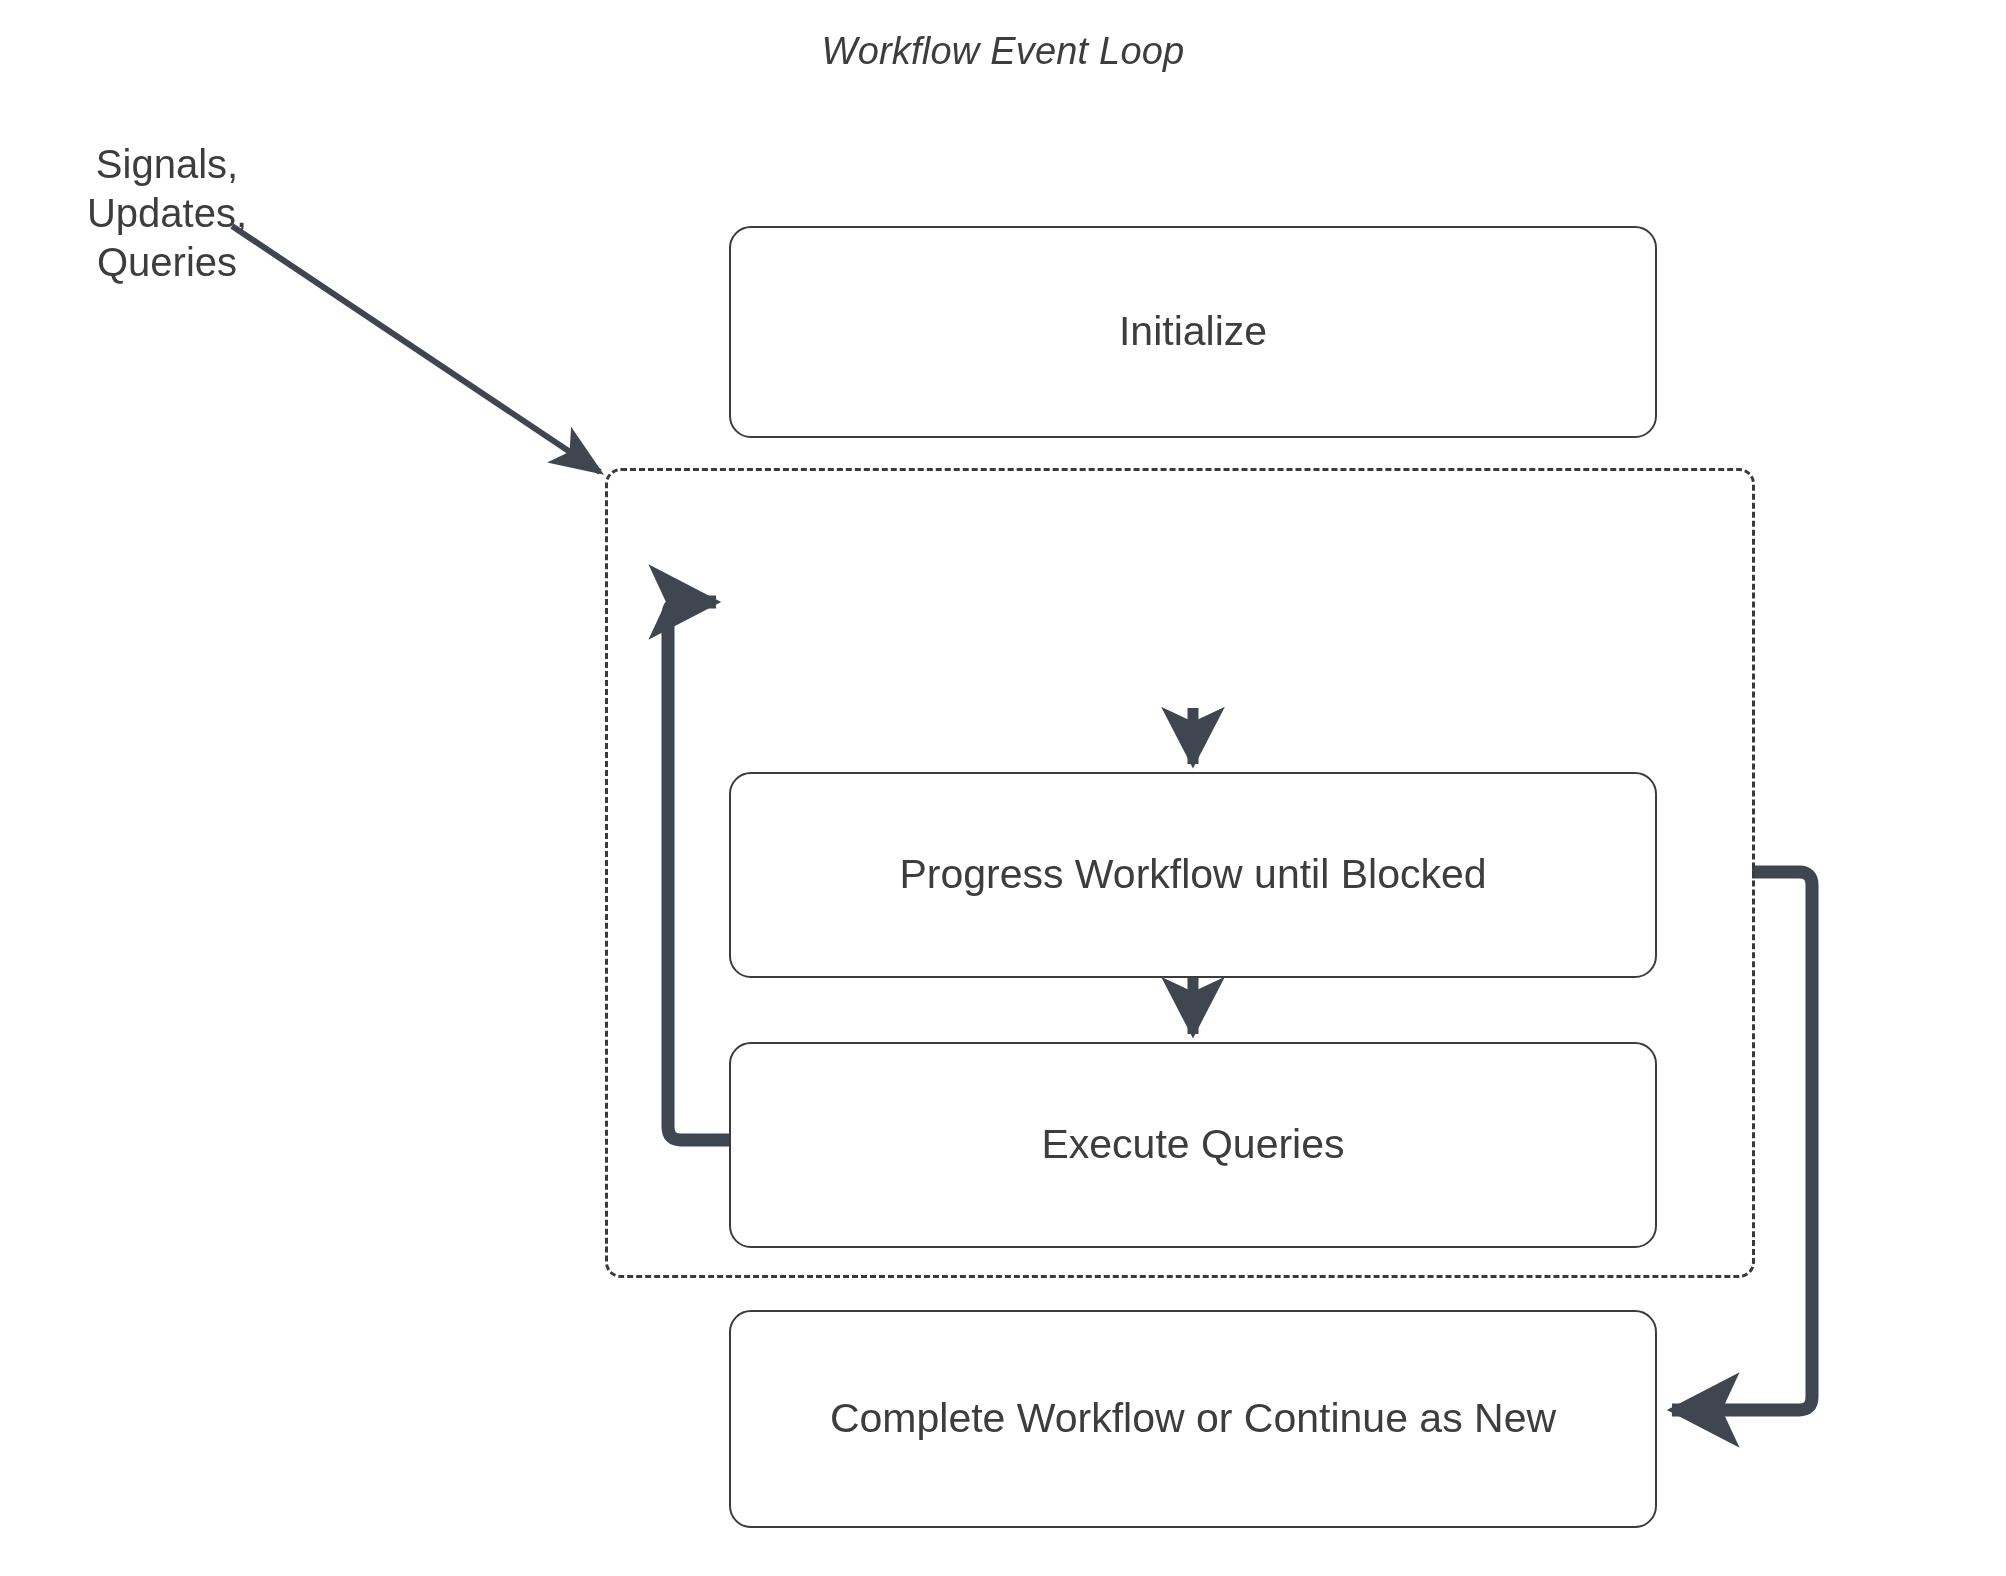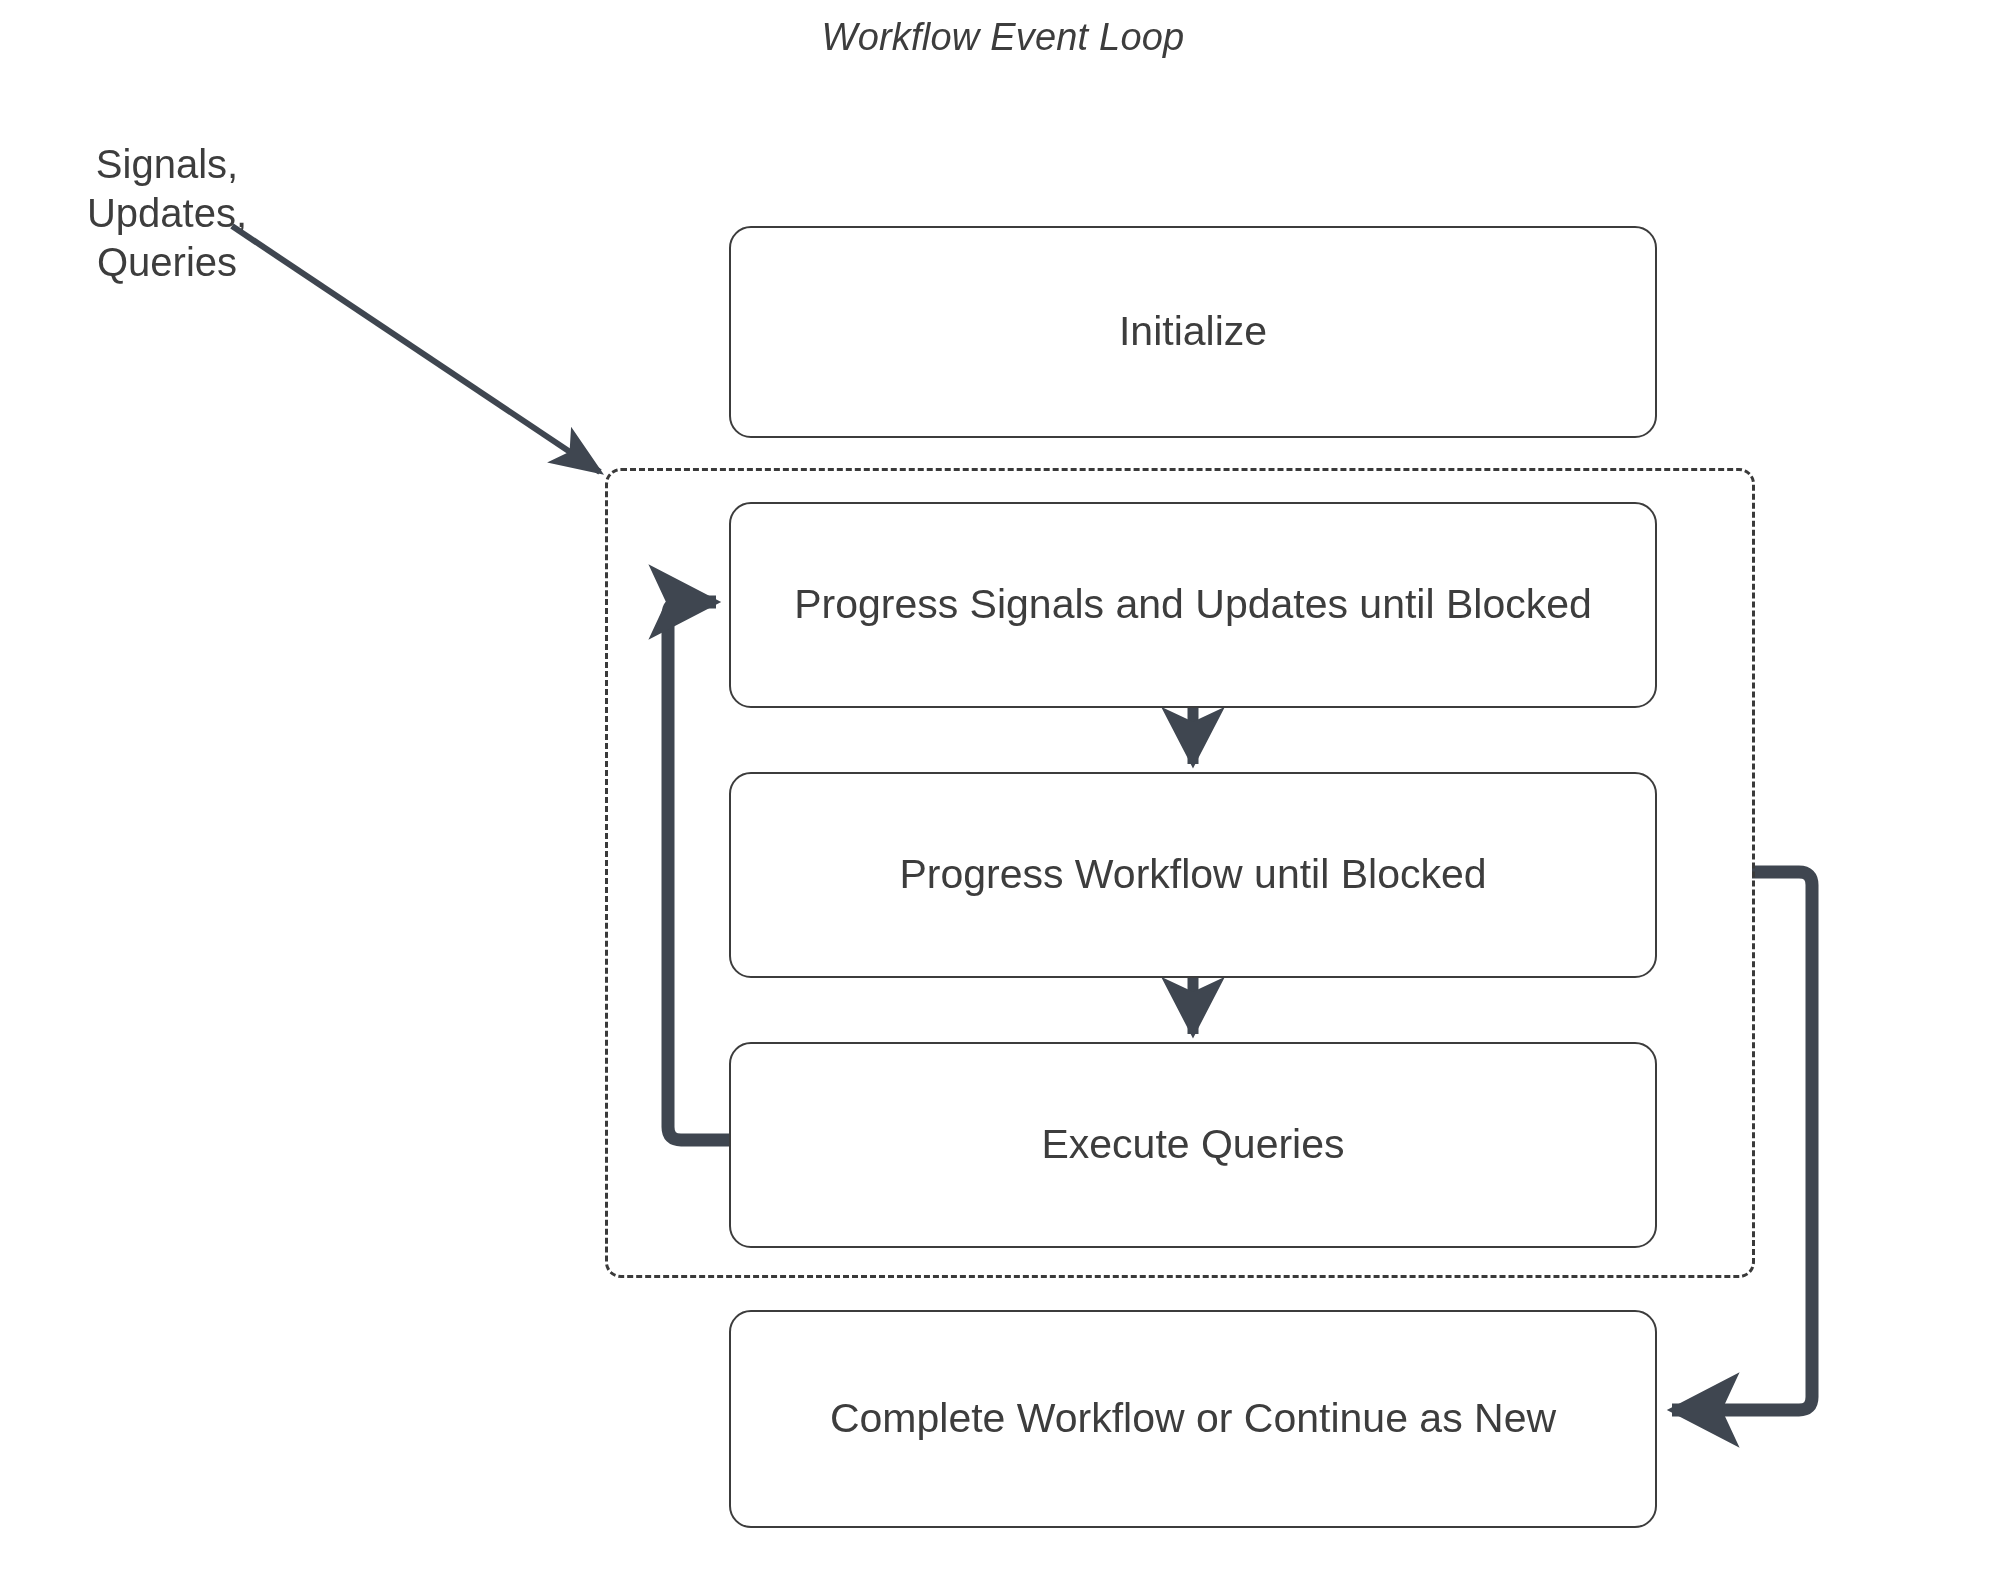--- a/index.html
+++ b/index.html
@@ -21,21 +21,21 @@
     position: absolute;
     left: 0;
     top: 0;
     width: 2006px;
     height: 1576px;
     pointer-events: none;
   }
   .diagram-title {
     position: absolute;
     left: 0;
-    top: 16px;
+    top: 30px;
     width: 2006px;
     text-align: center;
     font-style: italic;
     font-size: 38px;
     color: #3d3d3d;
     letter-spacing: 0.2px;
   }
   .ext-label {
     position: absolute;
     left: 22px;
@@ -109,23 +109,20 @@
 
     <path d="M 1752 872 L 1799 872 Q 1812 872 1812 885 L 1812 1397 Q 1812 1410 1799 1410 L 1672 1410" fill="none" stroke="#3f4650" stroke-width="13" marker-end="url(#thickHead)"></path>
   </svg>
 
   <div class="loop-container"></div>
 
   <div class="node" id="node-initialize">
     <span class="node-label">Initialize</span>
   </div>
 
-  <div class="node" id="node-progress-su">
-    <span class="node-label">Progress Signals and Updates until Blocked</span>
-  </div>
 
   <div class="node" id="node-progress-wf">
     <span class="node-label">Progress Workflow until Blocked</span>
   </div>
 
   <div class="node" id="node-complete">
     <span class="node-label">Complete Workflow or Continue as New</span>
   </div>
 
   <div class="node" id="node-execute-q">

